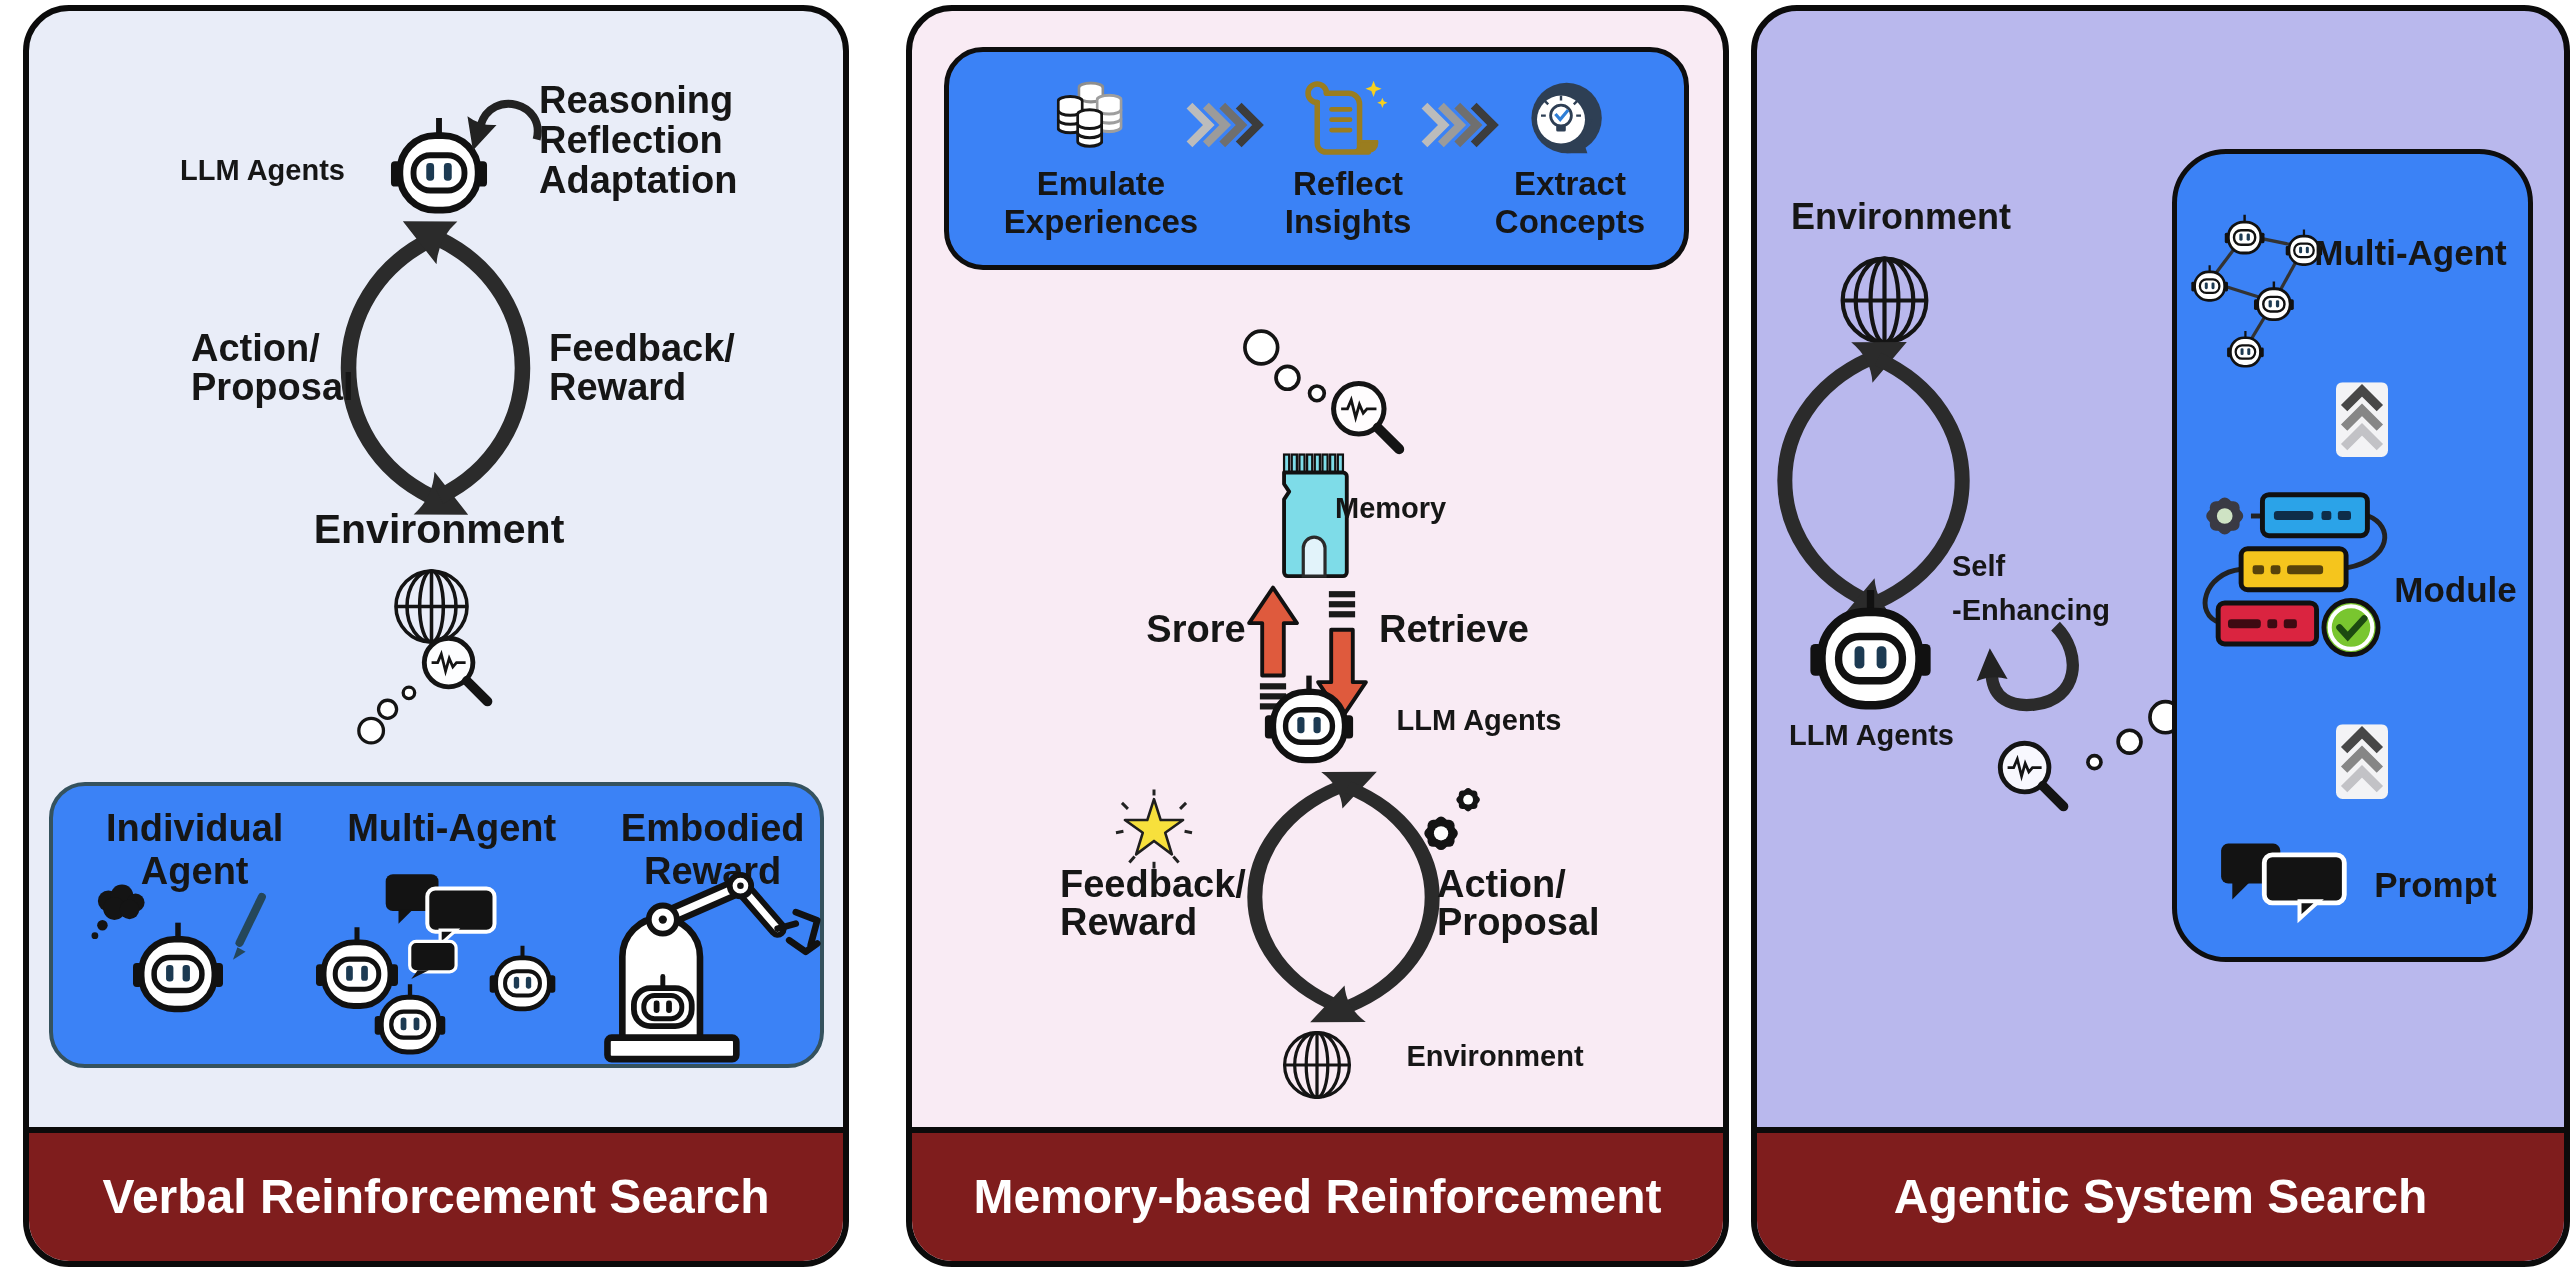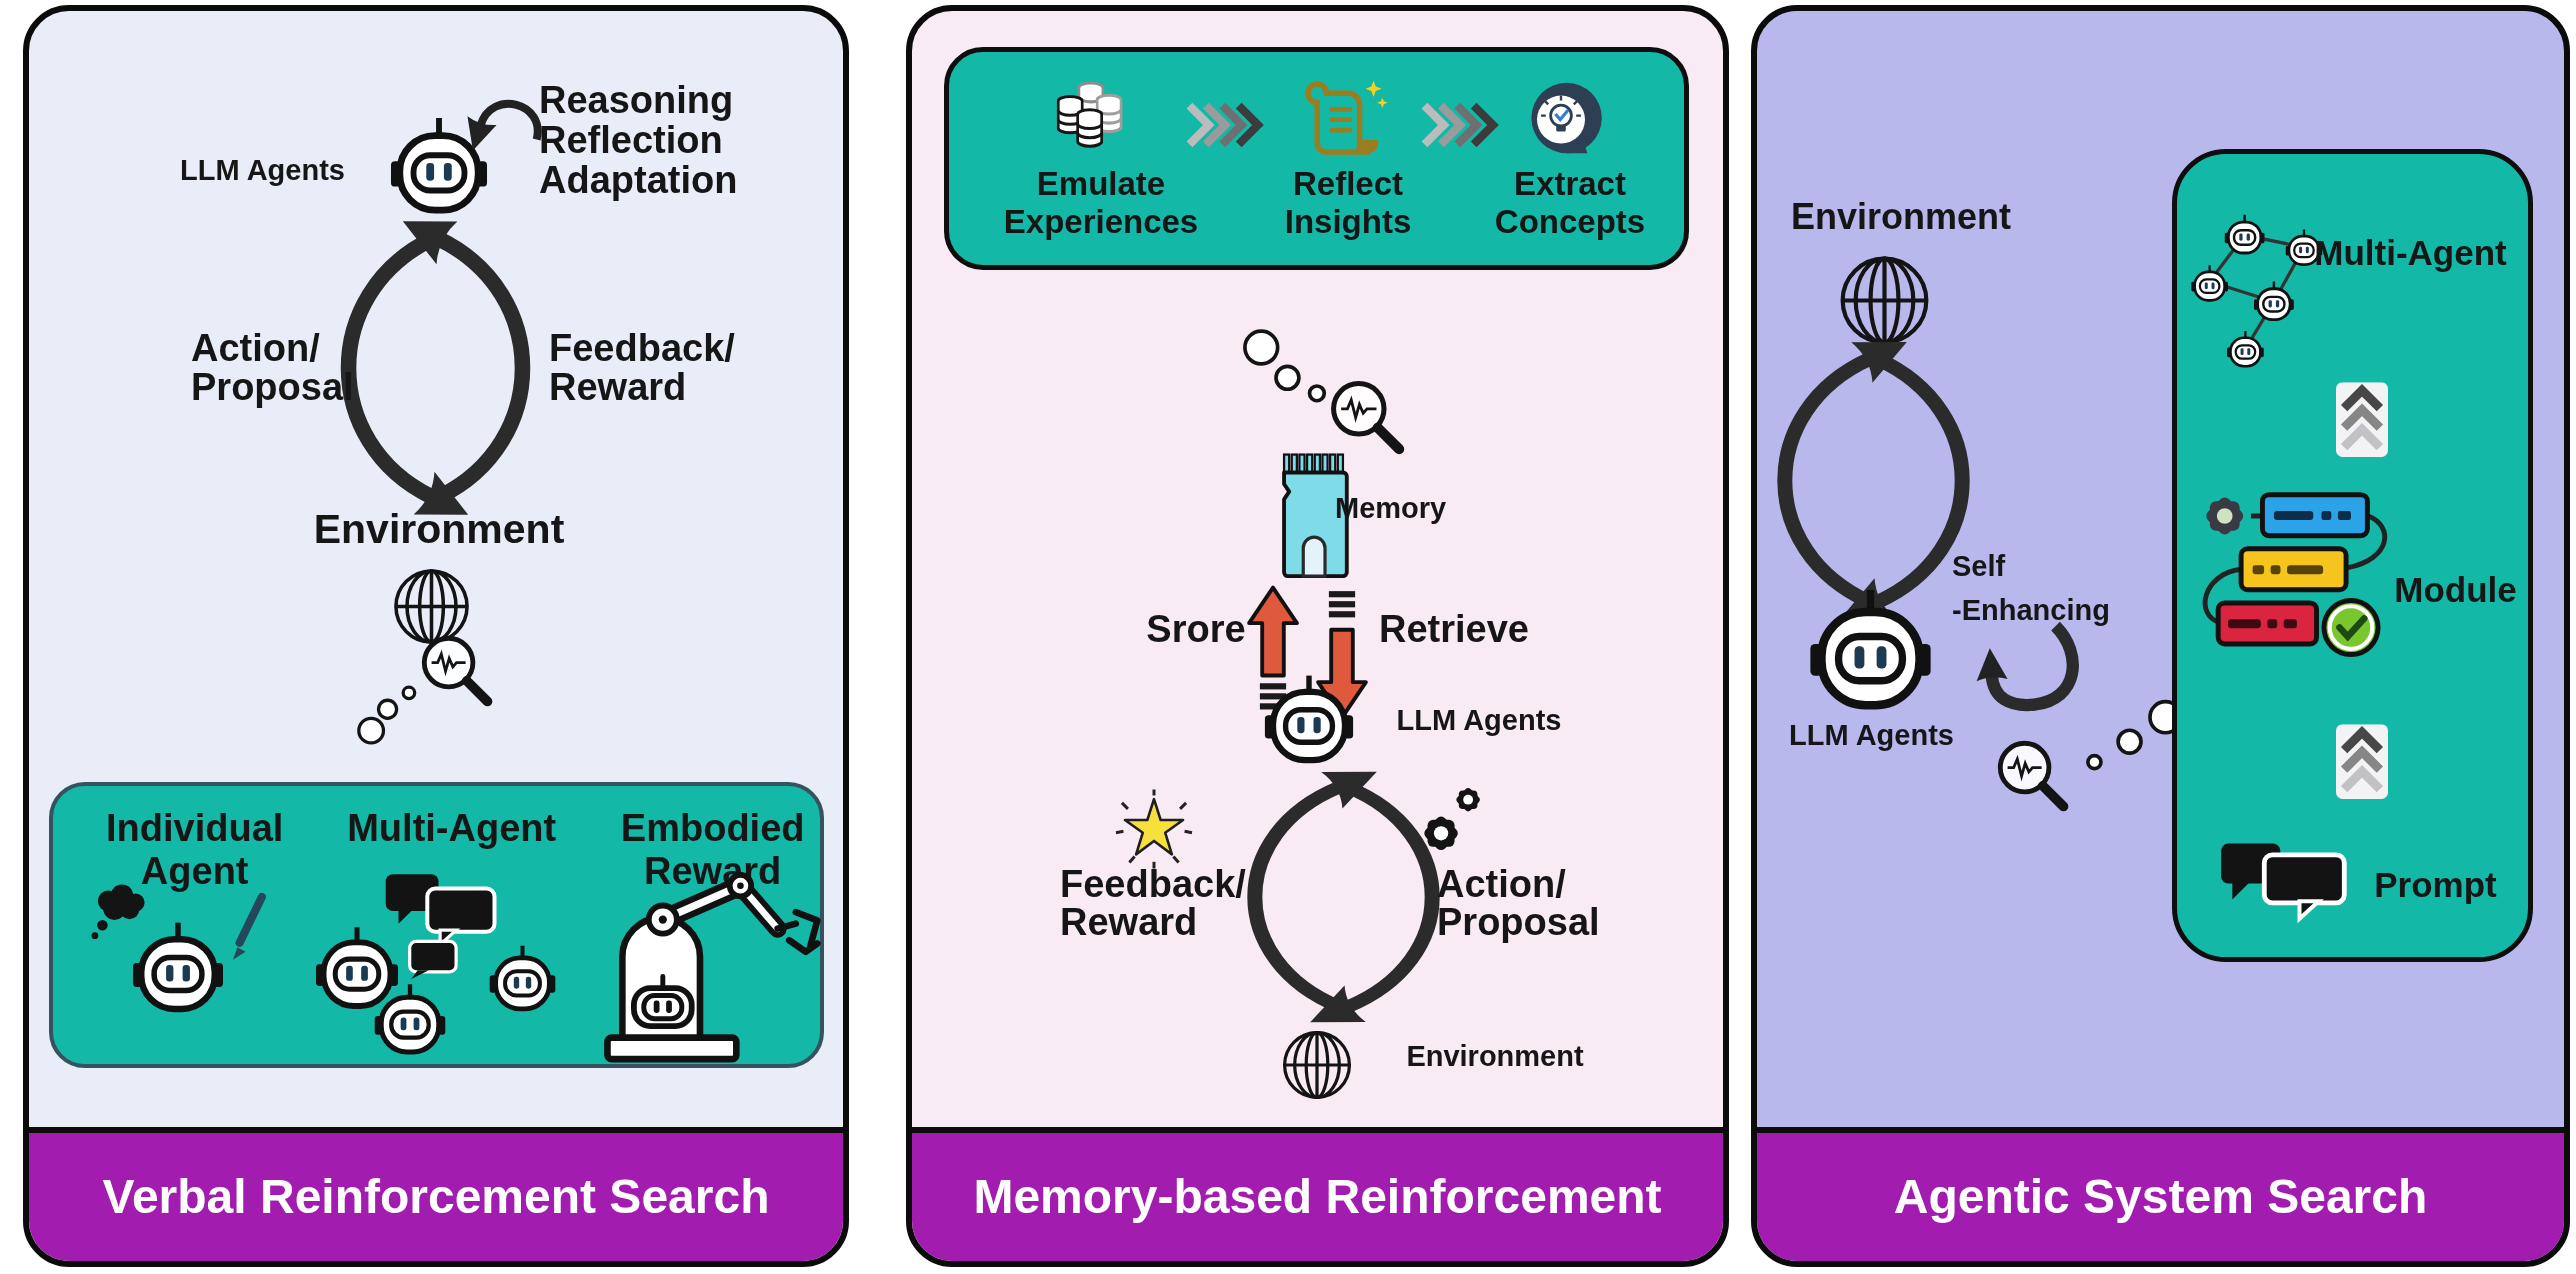--- a/index.html
+++ b/index.html
@@ -5,27 +5,27 @@
   html,body{margin:0;padding:0;background:#ffffff;}
   .canvas{position:relative;width:2576px;height:1274px;background:#ffffff;
           font-family:"Liberation Sans","DejaVu Sans",sans-serif;color:#161616;overflow:hidden;}
   svg{overflow:visible;display:block;}
   .abs{position:absolute;}
   .panel{position:absolute;top:4.9px;height:1262px;border:6.6px solid #0b0b0b;border-radius:46px;
          box-sizing:border-box;overflow:hidden;}
   .p1{left:23px;width:826px;background:#e9edf8;}
   .p2{left:906px;width:823px;background:#f9ebf4;}
   .p3{left:1751px;width:819px;background:#b9b8ed;}
-  .banner{position:absolute;left:0;right:0;bottom:0;height:134px;background:#a21caf;
+  .banner{position:absolute;left:0;right:0;bottom:0;height:134px;background:#7f1d1d;
           border-top:6.6px solid #0b0b0b;box-sizing:border-box;display:flex;align-items:center;
           justify-content:center;color:#ffffff;font-size:48px;font-weight:800;border-radius:0 0 36px 36px;}
   .lbl{position:absolute;font-weight:800;}
   .cap{position:absolute;font-weight:600;line-height:1.24;}
   .ctr{text-align:center;}
-  .whitebox{position:absolute;background:#14b8a6;box-sizing:border-box;}
+  .whitebox{position:absolute;background:#3b82f6;box-sizing:border-box;}
   .b1{border:4.1px solid #35525e;border-radius:36px;}
   .b2{border:5.7px solid #0e0e0e;border-radius:39px;}
   .b3{border:5.7px solid #0e0e0e;border-radius:54px;}
   .f38{font-size:38px;}
   .f40{font-size:33px;font-weight:800;line-height:38px;}
   .f43{font-size:35px;}
   .f46{font-size:29px;}
   .f50{font-size:41px;}
 </style>
 </head>

